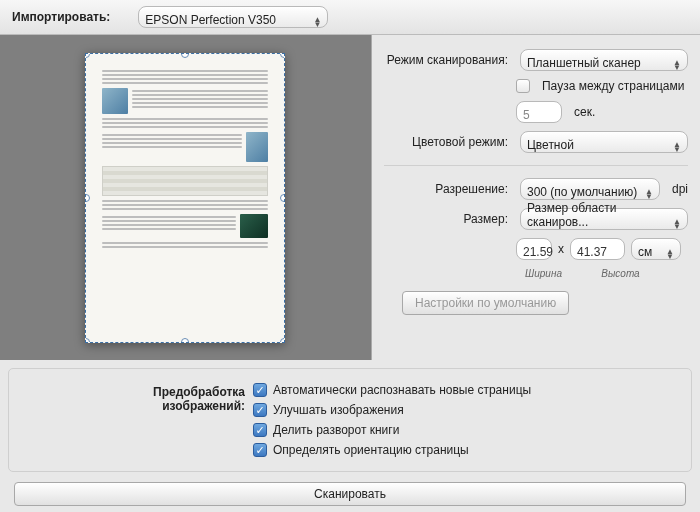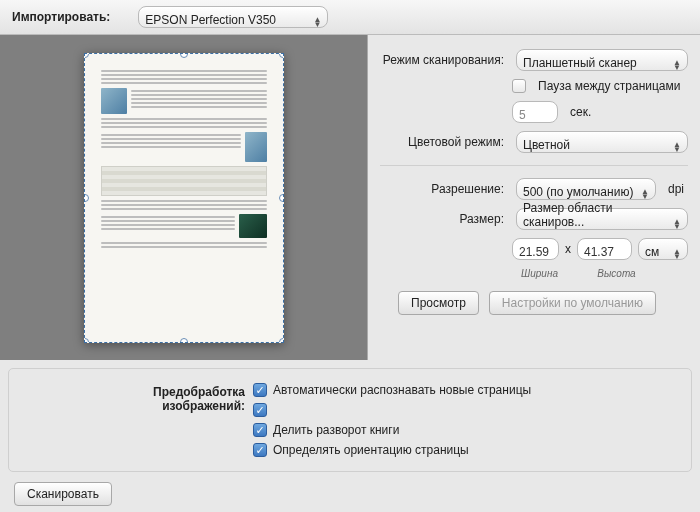--- a/index.html
+++ b/index.html
@@ -37,21 +37,21 @@
   .btn.dim { color: #999; }
   .button-row { display: flex; gap: 10px; margin-top: 4px; padding-left: 18px; }
 
   .prep-panel { margin: 8px 8px 0; border: 1px solid #cfcfcf; border-radius: 5px; padding: 14px 16px 14px; background: #e8e8e8; display: flex; gap: 8px; }
   .prep-label { width: 220px; text-align: right; font-weight: 600; padding-top: 2px; }
   .prep-checks { display: flex; flex-direction: column; gap: 6px; }
   .check { display: flex; align-items: center; gap: 6px; }
   .checkbox { width: 14px; height: 14px; border-radius: 3px; background: linear-gradient(#6fa8e0,#3d78c0); border: 1px solid #2d5e9e; display: inline-flex; align-items: center; justify-content: center; color: #fff; font-size: 11px; line-height: 1; }
   .checkbox.off { background: linear-gradient(#fff,#e8e8e8); border: 1px solid #aaa; }
   .checkbox.off::after { content: ""; }
-  .footer { display: flex; padding: 10px 14px 0; }
+  .footer { display: flex; justify-content: flex-end; padding: 10px 14px 0; flex-direction: column; }
 </style>
 </head>
 <body>
 
 <div class="toolbar">
   <span class="label">Импортировать:</span>
   <div class="select" style="width:190px">
     <span>EPSON Perfection V350</span>
     <span class="arrows">
         <span>▲</span>
@@ -149,73 +149,73 @@
         <span class="arrows">
             <span>▲</span>
             <span>▼</span>
           </span>
       </div>
     </div>
     <div class="sep"></div>
     <div class="row">
       <div class="rlabel">Разрешение:</div>
       <div class="select" style="width:140px">
-        <span>500 (по умолчанию)</span>
+        <span>300 (по умолчанию)</span>
         <span class="arrows">
             <span>▲</span>
             <span>▼</span>
           </span>
       </div>
       <span>dpi</span>
     </div>
     <div class="row">
       <div class="rlabel">Размер:</div>
       <div class="select rcontrol">
         <span>Размер области сканиров...</span>
         <span class="arrows">
             <span>▲</span>
             <span>▼</span>
           </span>
       </div>
     </div>
     <div class="row dim-row" style="padding-left:132px">
-      <span class="input readonly" style="width:47px;text-align:center">21.59</span>
+      <span class="input readonly" style="width:36px;text-align:center">21.59</span>
       <span>x</span>
       <span class="input readonly" style="width:55px;text-align:center">41.37</span>
       <div class="select" style="width:50px">
         <span>см</span>
         <span class="arrows">
             <span>▲</span>
             <span>▼</span>
           </span>
       </div>
     </div>
     <div class="dim-labels">
       <span>Ширина</span>
       <span style="width:10px"></span>
       <span>Высота</span>
     </div>
     <div class="button-row">
-      <div class="btn">Просмотр</div>
       <div class="btn dim">Настройки по умолчанию</div>
     </div>
   </div>
 </div>
 
 <div class="prep-panel">
   <div class="prep-label">
     <span>Предобработка</span><br><span>изображений:</span>
   </div>
   <div class="prep-checks" id="prep-checks">
       <div class="check">
         <span class="checkbox">✓</span>
         <span>Автоматически распознавать новые страницы</span>
       </div>
       <div class="check">
         <span class="checkbox">✓</span>
+        <span>Улучшать изображения</span>
       </div>
       <div class="check">
         <span class="checkbox">✓</span>
         <span>Делить разворот книги</span>
       </div>
       <div class="check">
         <span class="checkbox">✓</span>
         <span>Определять ориентацию страницы</span>
       </div>
     </div>

